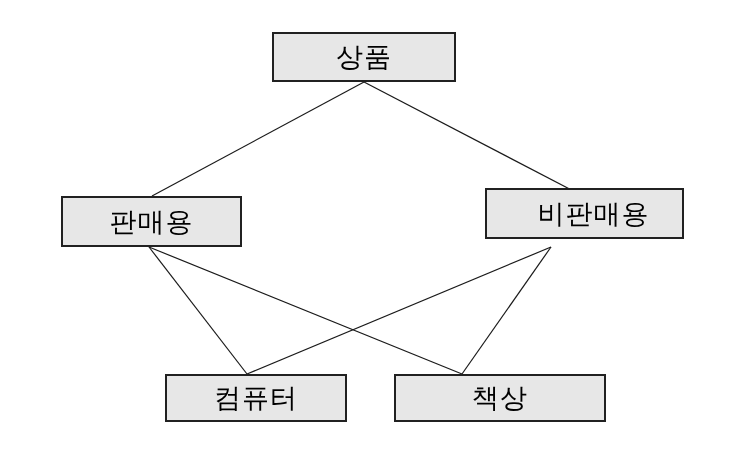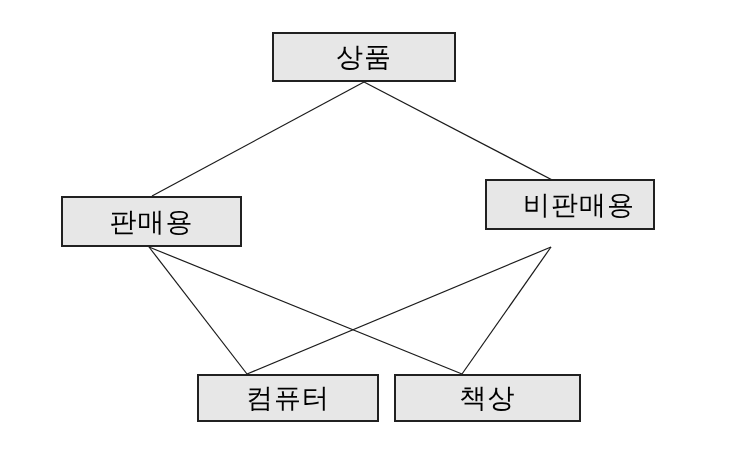--- a/index.html
+++ b/index.html
@@ -44,16 +44,16 @@
       <line x1="364" y1="82" x2="152" y2="196" stroke="#1a1a1a" stroke-width="1.2"></line>
       <line x1="364" y1="82" x2="583" y2="196" stroke="#1a1a1a" stroke-width="1.2"></line>
       <line x1="149" y1="247" x2="247" y2="374" stroke="#1a1a1a" stroke-width="1.2"></line>
       <line x1="149" y1="247" x2="462" y2="374" stroke="#1a1a1a" stroke-width="1.2"></line>
       <line x1="551" y1="247" x2="247" y2="374" stroke="#1a1a1a" stroke-width="1.2"></line>
       <line x1="551" y1="247" x2="462" y2="374" stroke="#1a1a1a" stroke-width="1.2"></line>
     </svg>
 
   <div class="node" style="left: 272px; top: 32px; width: 184px; height: 50px;">상품</div>
   <div class="node" style="left: 61px; top: 196px; width: 181px; height: 51px;">판매용</div>
-  <div class="node" style="left: 485px; top: 179px; width: 170px; height: 51px; padding-left: 18px;">비판매용</div>
-  <div class="node" style="left: 165px; top: 374px; width: 182px; height: 48px; margin-left: 32px;">컴퓨터</div>
-  <div class="node" style="left: 394px; top: 374px; width: 187px; height: 48px;">책상</div>
+  <div class="node" style="left: 485px; top: 188px; width: 199px; height: 51px; padding-left: 18px;">비판매용</div>
+  <div class="node" style="left: 165px; top: 374px; width: 182px; height: 48px;">컴퓨터</div>
+  <div class="node" style="left: 394px; top: 374px; width: 212px; height: 48px;">책상</div>
 </div>
 
 </body></html>

